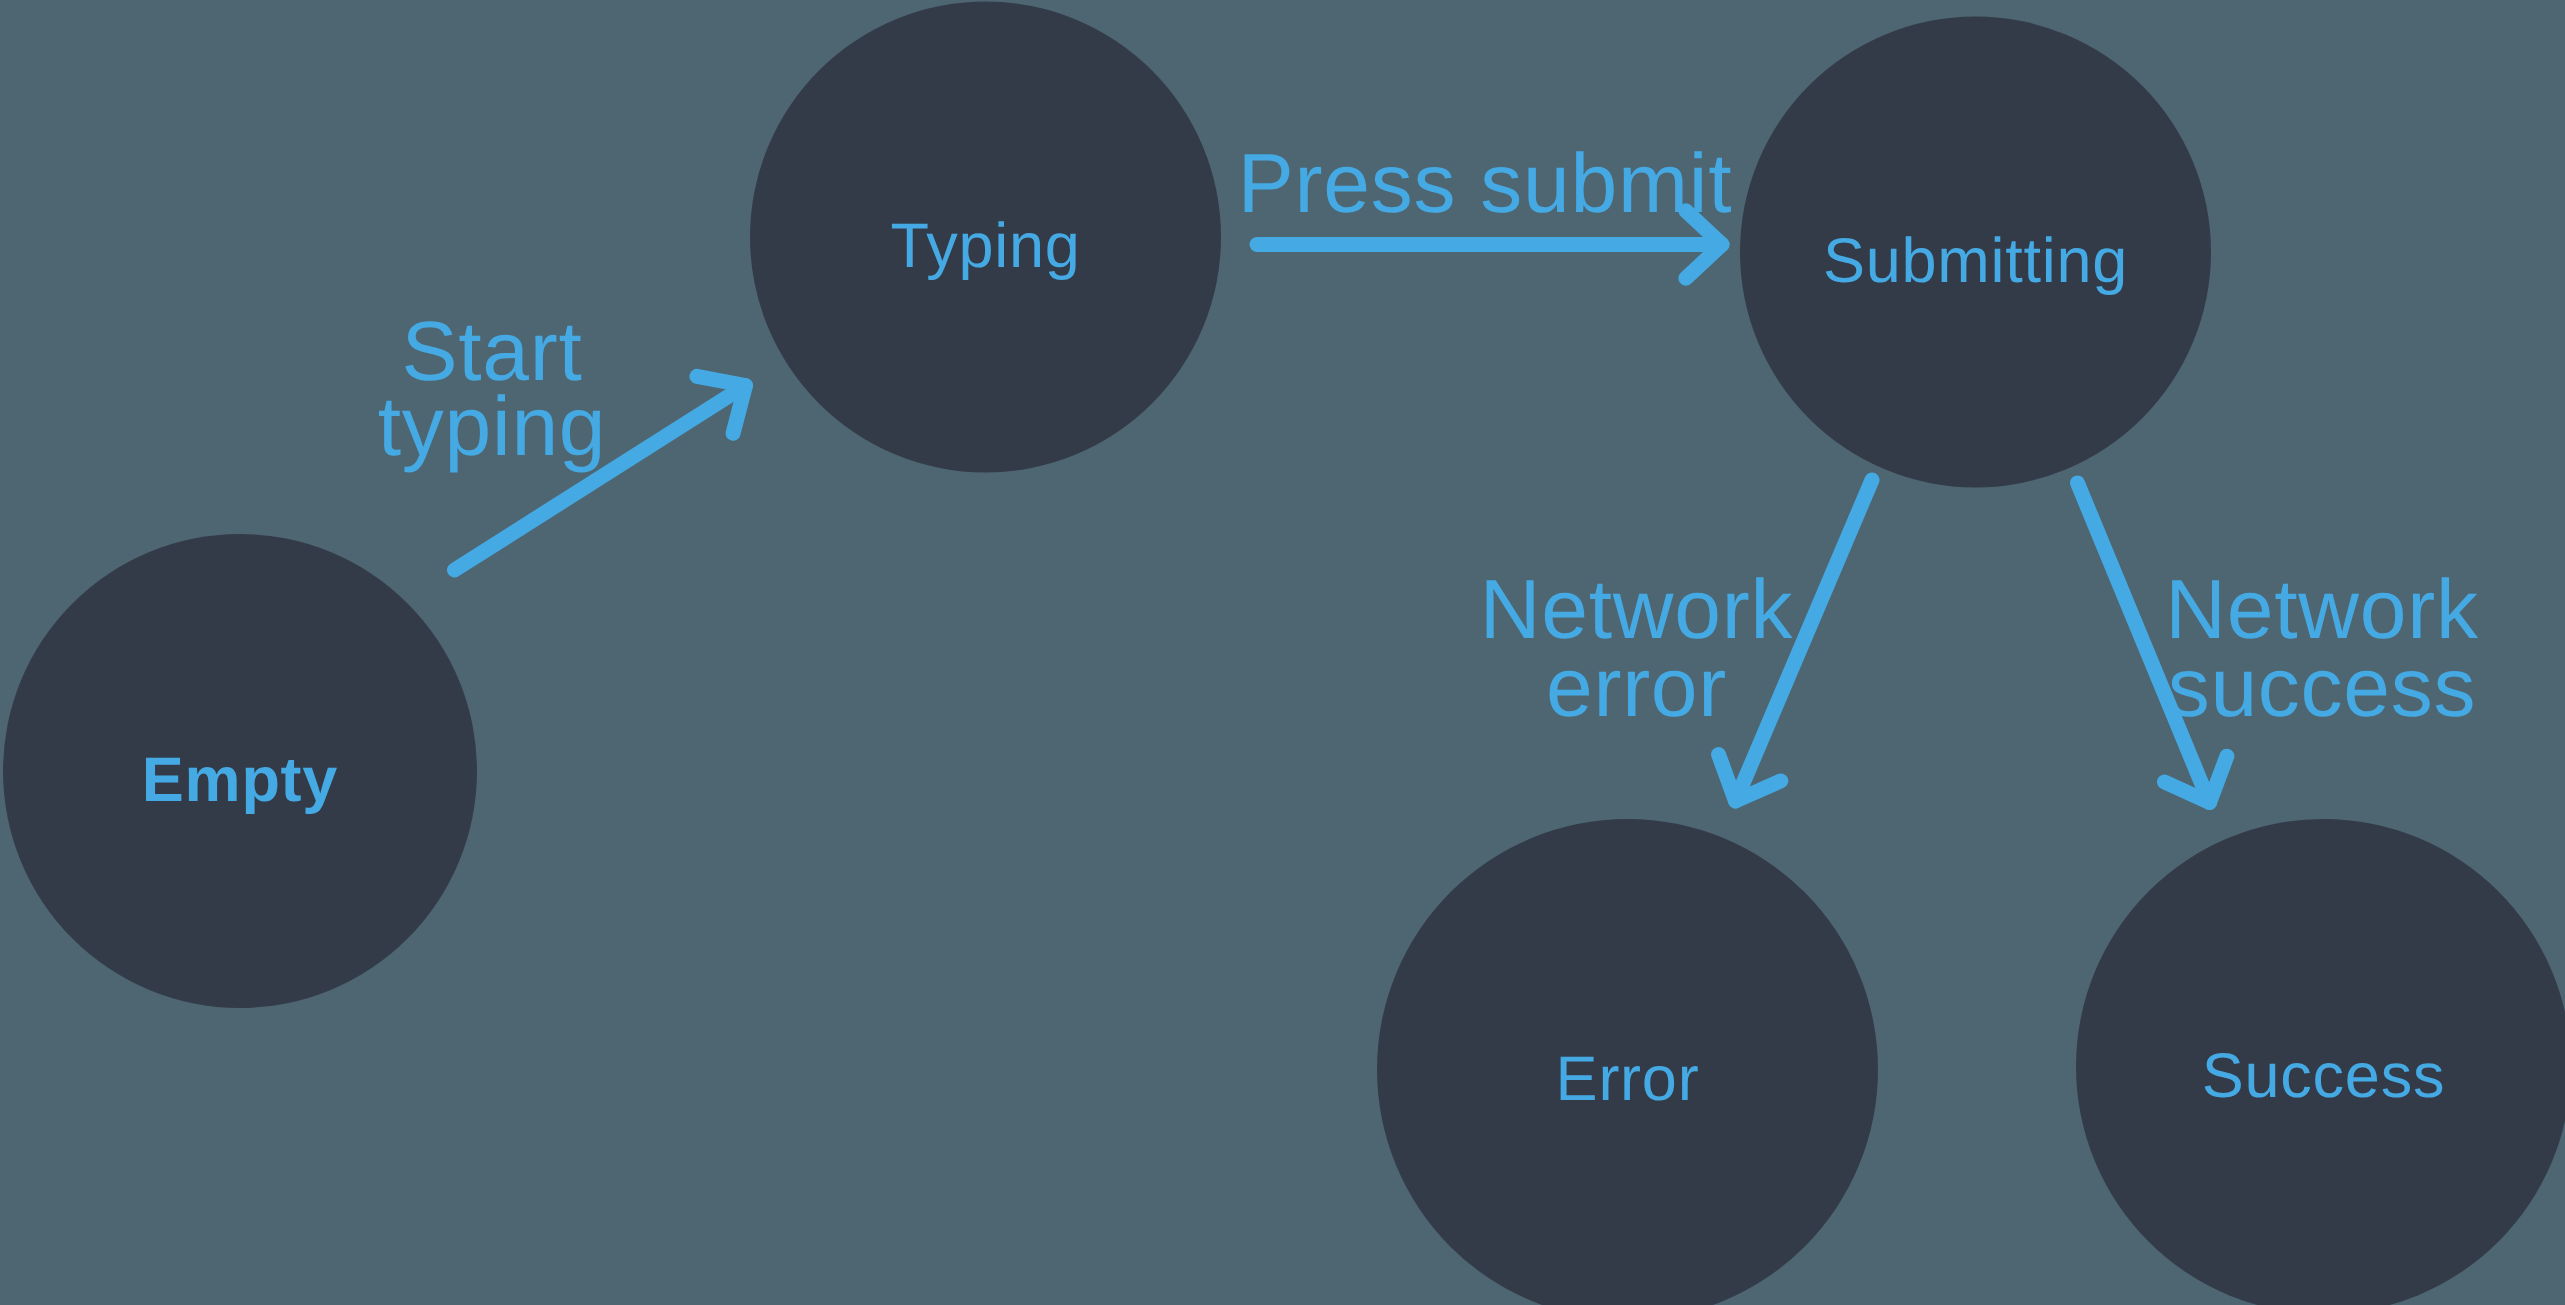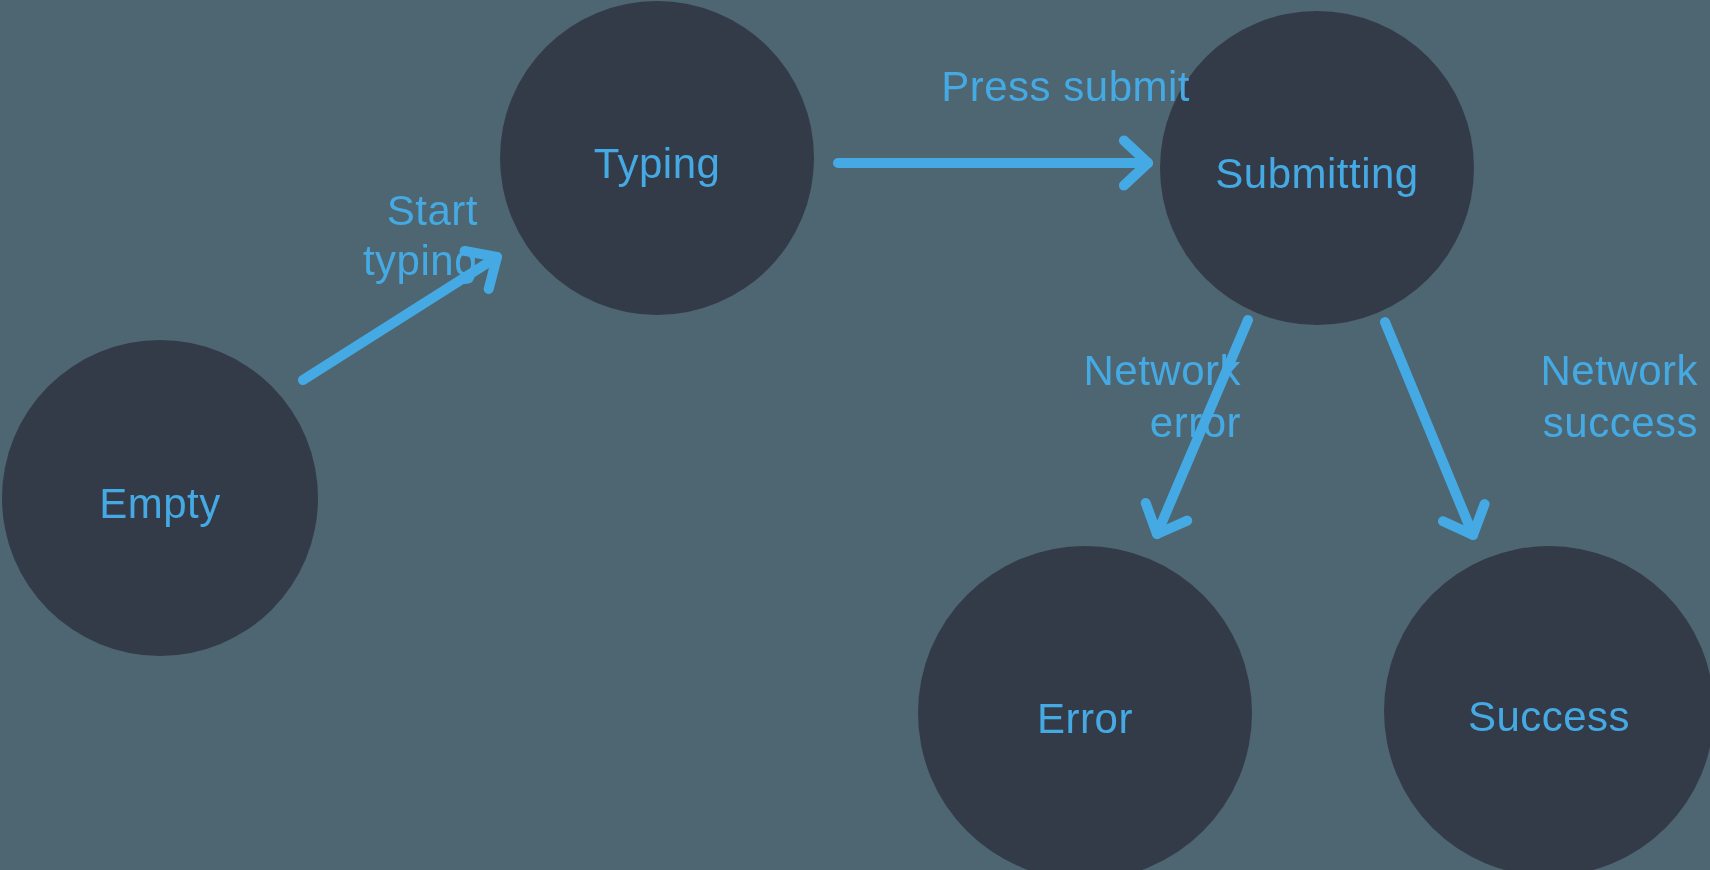--- a/index.html
+++ b/index.html
@@ -39,35 +39,36 @@
     align-items: center;
     justify-content: center;
   }
   .node-label {
     color: var(--accent);
     font-size: 42px;
     letter-spacing: 0.5px;
     transform: translateY(6px);
     white-space: nowrap;
   }
-  .node-empty      { left: 2px;    top: 340px; width: 316px; height: 316px; }
+  .node-empty      { left: 2px;    top: 356px; width: 316px; height: 316px; font-weight: bold; }
   .node-typing     { left: 500px;  top: 1px;   width: 314px; height: 314px; }
   .node-submitting { left: 1160px; top: 11px;   width: 314px; height: 314px; }
   .node-error      { left: 918px;  top: 546px; width: 334px; height: 334px; }
   .node-success    { left: 1384px; top: 546px; width: 330px; height: 330px; }
   .edge-label {
     position: absolute;
     color: var(--accent);
-    font-size: 42px;
+    font-size: 56px;
     letter-spacing: 0.5px;
-    text-align: right;
+    text-align: center;
     line-height: 52px;
     white-space: nowrap;
+    margin-top: 35px;
   }
-  .label-start-typing   { left: 178px;  top: 186px; width: 300px; line-height: 50px; }
+  .label-start-typing   { left: 178px;  top: 174px; width: 300px; line-height: 50px; }
   .label-press-submit   { left: 790px;  top: 62px;  width: 400px; line-height: 50px; }
   .label-network-error  { left: 941px;  top: 345px; width: 300px; }
   .label-network-success{ left: 1398px; top: 345px; width: 300px; }
 </style>
 </head>
 <body>
 
 <div class="canvas">
 
   <svg class="edges" viewBox="0 0 1710 870" xmlns="http://www.w3.org/2000/svg" aria-hidden="true">

